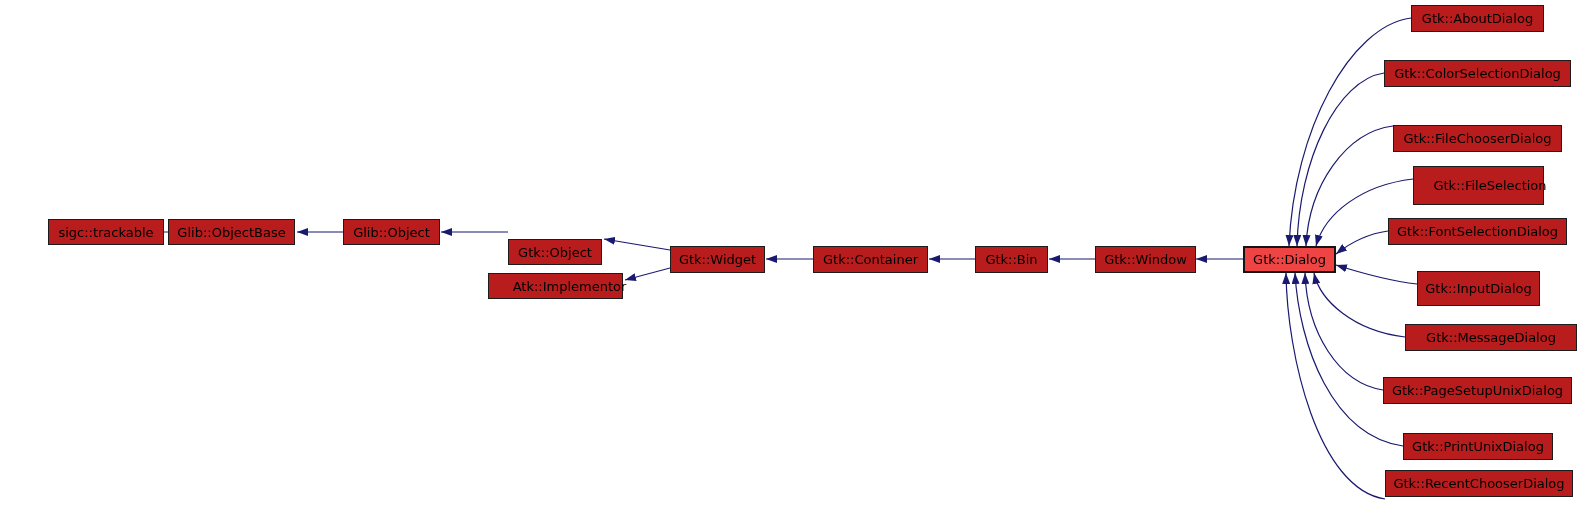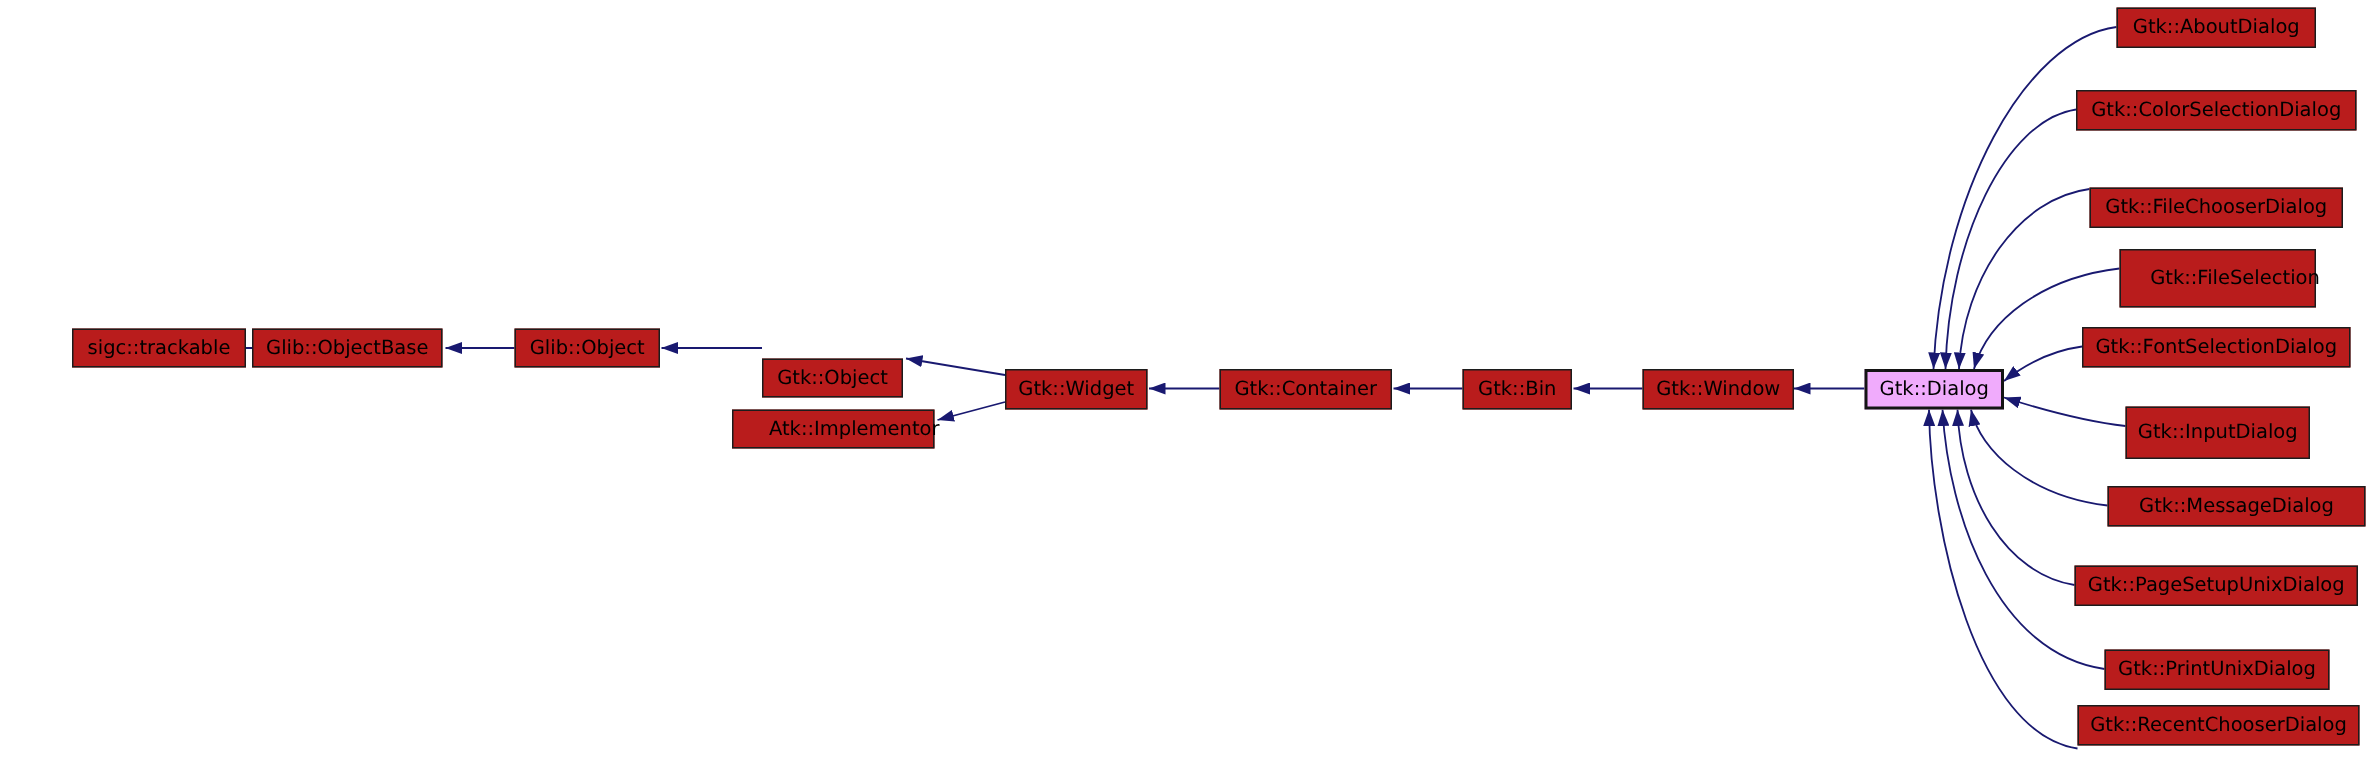--- a/index.html
+++ b/index.html
@@ -19,21 +19,21 @@
     color:#000000;
     font-size:13px;
     line-height:1;
     display:flex;
     align-items:center;
     justify-content:center;
     white-space:nowrap;
     cursor:pointer;
   }
   .node.selected{
-    background:#f0abfc;
+    background:#ef4444;
     border:2px solid #141414;
     cursor:default;
   }
 </style>
 </head>
 <body>
 
 <div class="stage">
 
   <svg class="edges" viewBox="0 0 1579 520" xmlns="http://www.w3.org/2000/svg">

